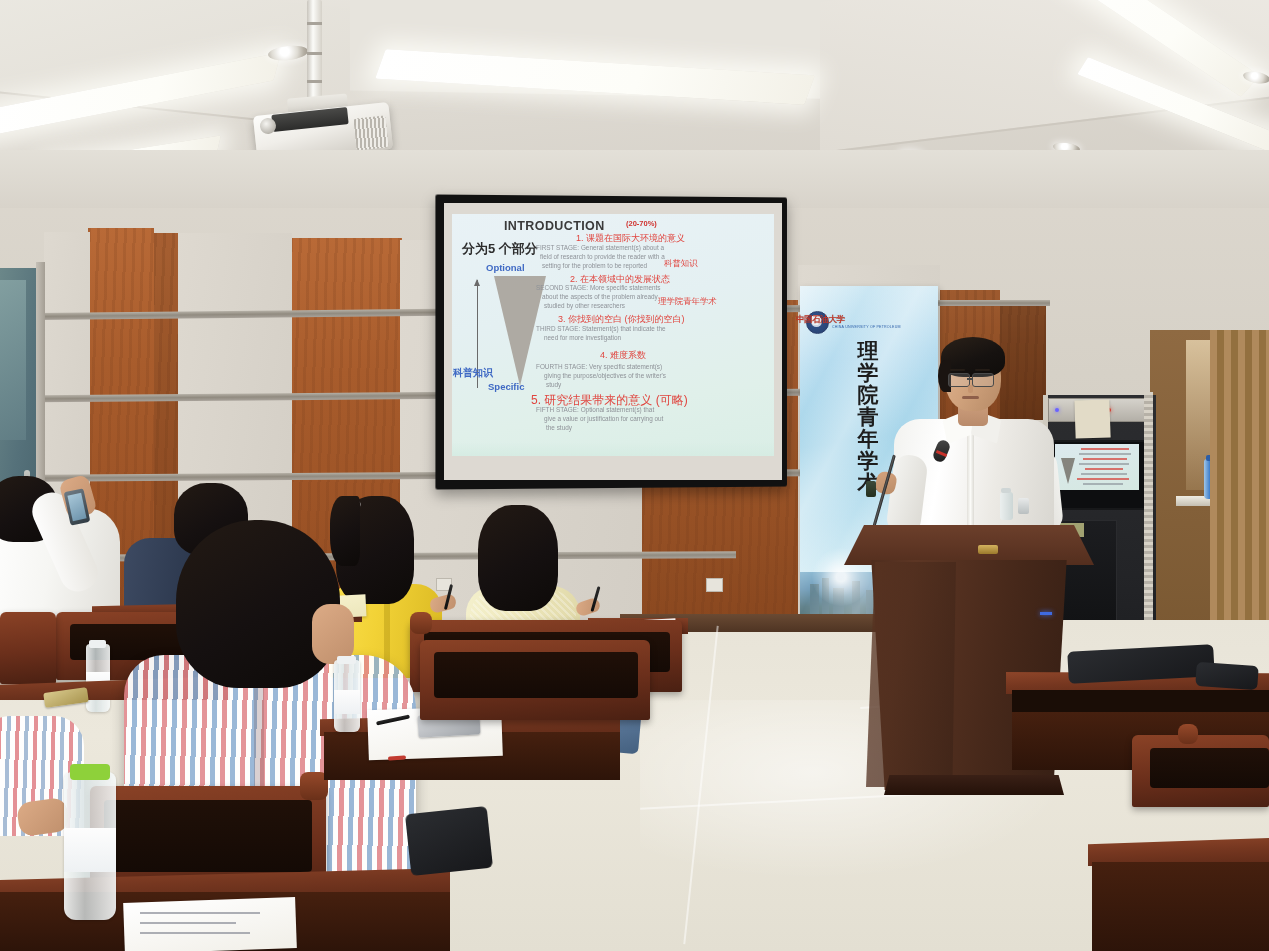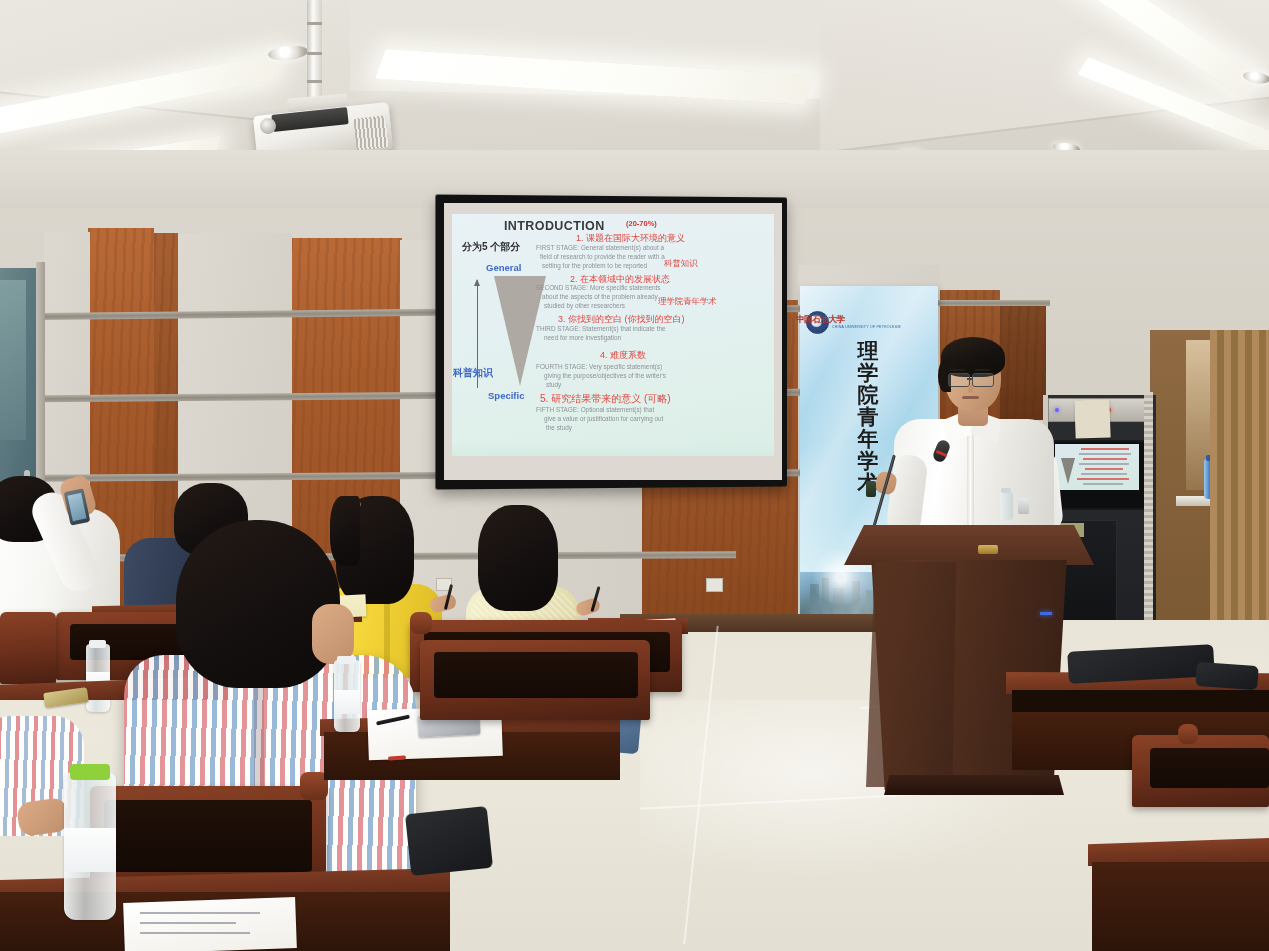--- a/index.html
+++ b/index.html
@@ -89,23 +89,23 @@
     box-shadow:0 6px 14px rgba(0,0,0,.35);
     transform:perspective(900px) rotateY(3deg);}
   #screen-mat{left:444px;top:203px;width:338px;height:277px;background:#ddd9d2;}
   #slide{left:452px;top:214px;width:322px;height:242px;
     background:linear-gradient(170deg,#e9f2f6 0%,#e4f0f2 40%,#e0f0ea 75%,#daeee6 100%);
     overflow:hidden;filter:blur(.18px);}
   #slide-title{position:absolute;left:52px;top:5px;font-size:12.5px;font-weight:bold;
     color:#3a3a3a;letter-spacing:.4px;}
   #slide-title-pct{position:absolute;left:174px;top:5px;font-size:7.5px;font-weight:bold;
     color:#d0322e;}
-  #slide-parts{position:absolute;left:10px;top:26px;font-size:10px;color:#2e2e2e;font-weight:bold;}
+  #slide-parts{position:absolute;left:10px;top:26px;font-size:13px;color:#2e2e2e;font-weight:bold;}
   #lbl-general{position:absolute;left:34px;top:48px;font-size:9.5px;font-weight:bold;color:#3f69c4;}
-  #lbl-specific{position:absolute;left:36px;top:176px;font-size:9.5px;font-weight:bold;color:#3f69c4;}
+  #lbl-specific{position:absolute;left:36px;top:167px;font-size:9.5px;font-weight:bold;color:#3f69c4;}
   #lbl-diff{position:absolute;left:1px;top:152px;font-size:10px;font-weight:bold;color:#3f69c4;}
   #tri{position:absolute;left:42px;top:62px;width:0;height:0;
     border-left:26px solid transparent;border-right:26px solid transparent;
     border-top:110px solid #a9a49c;opacity:.92;}
   #arrow{position:absolute;left:25px;top:66px;width:1px;height:108px;background:#6a6a6a;}
   #arrow:before{content:"";position:absolute;left:-3px;top:-1px;
     border-left:3.5px solid transparent;border-right:3.5px solid transparent;
     border-bottom:7px solid #6a6a6a;}
   .s-red{position:absolute;color:#e0453f;font-weight:normal;}
   .s-gray{position:absolute;color:#8e9298;}
@@ -345,21 +345,21 @@
   <div class="abs" id="door-handle"></div>
 
   <div class="abs" id="screen-outer"></div>
   <div class="abs" id="screen-mat"></div>
 
   <div class="abs" id="slide">
     <div id="slide-title">INTRODUCTION</div>
     <div id="slide-title-pct">(20-70%)</div>
 
     <div id="slide-parts">分为5 个部分</div>
-    <div id="lbl-general">General</div>
+    <div id="lbl-general">Optional</div>
     <div id="tri"></div>
     <div id="arrow"></div>
     <div id="lbl-diff">科普知识</div>
     <div id="lbl-specific">Specific</div>
 
     <div class="s-red" style="left:124px;top:18px;font-size:9px;"><span>1.</span> <span>课题在国际大环境的意义</span></div>
     <div class="s-gray" style="left:84px;top:30px;font-size:6.4px;"><span>FIRST STAGE:</span> <span>General statement(s) about a</span></div>
     <div class="s-gray" style="left:88px;top:39px;font-size:6.4px;">field of research to provide the reader with a</div>
     <div class="s-gray" style="left:90px;top:48px;font-size:6.4px;">setting for the problem to be reported</div>
     <div class="s-red" style="left:212px;top:44px;font-size:8.4px;">科普知识</div>
@@ -372,21 +372,21 @@
 
     <div class="s-red" style="left:106px;top:99px;font-size:9px;"><span>3.</span> <span>你找到的空白 (你找到的空白)</span></div>
     <div class="s-gray" style="left:84px;top:111px;font-size:6.4px;"><span>THIRD STAGE:</span> <span>Statement(s) that indicate the</span></div>
     <div class="s-gray" style="left:92px;top:120px;font-size:6.4px;">need for more investigation</div>
 
     <div class="s-red" style="left:148px;top:135px;font-size:9px;"><span>4.</span> <span>难度系数</span></div>
     <div class="s-gray" style="left:84px;top:149px;font-size:6.4px;"><span>FOURTH STAGE:</span> <span>Very specific statement(s)</span></div>
     <div class="s-gray" style="left:92px;top:158px;font-size:6.4px;">giving the purpose/objectives of the writer's</div>
     <div class="s-gray" style="left:94px;top:167px;font-size:6.4px;">study</div>
 
-    <div class="s-red" style="left:88px;top:178px;font-size:10px;"><span>5.</span> <span>研究结果带来的意义 (可略)</span></div>
+    <div class="s-red" style="left:79px;top:178px;font-size:12px;"><span>5.</span> <span>研究结果带来的意义 (可略)</span></div>
     <div class="s-gray" style="left:84px;top:192px;font-size:6.4px;"><span>FIFTH STAGE:</span> <span>Optional statement(s) that</span></div>
     <div class="s-gray" style="left:92px;top:201px;font-size:6.4px;">give a value or justification for carrying out</div>
     <div class="s-gray" style="left:94px;top:210px;font-size:6.4px;">the study</div>
 
     <div id="slide-bottom-fill"></div>
   </div>
 
   <div class="abs" id="banner"></div>
   <div class="abs" id="banner-city">
     <div class="bld" style="left:10px;top:12px;width:9px;height:30px;"></div>

